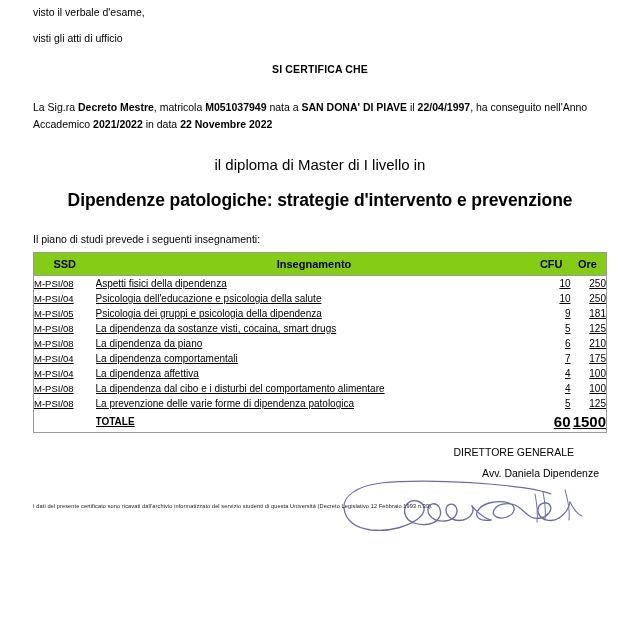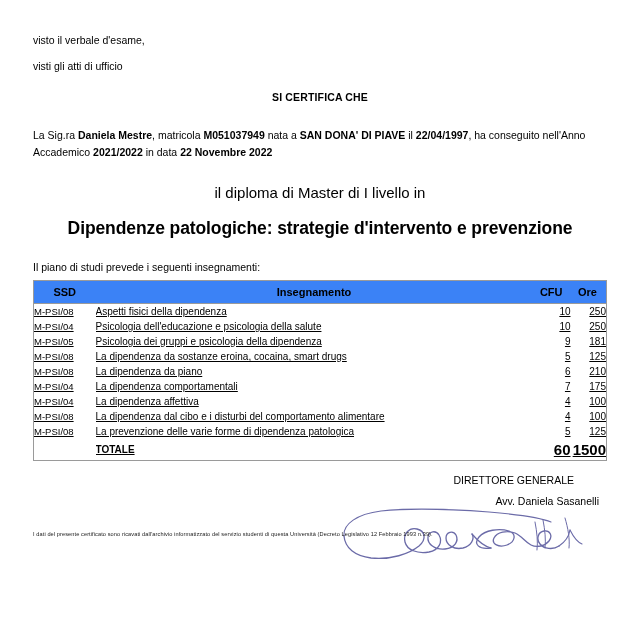--- a/index.html
+++ b/index.html
@@ -17,21 +17,20 @@
   }
   .page {
     position: relative;
     width: 640px;
     height: 640px;
     box-sizing: border-box;
     padding: 0 33px;
   }
   .preamble {
     padding-top: 6px;
-    margin-top: 28px;
   }
   .preamble-line {
     font-size: 10.5px;
     line-height: 1.25;
     margin: 0 0 13px 0;
   }
   .certifies {
     text-align: center;
     font-size: 10.5px;
     font-weight: bold;
@@ -64,21 +63,21 @@
     margin: 22px 0 7px 0;
   }
   table.plan {
     width: 100%;
     border-collapse: collapse;
     border: 1px solid #9a9a9a;
     font-size: 9.5px;
     table-layout: fixed;
   }
   table.plan thead th {
-    background: #3b82f6;
+    background: #84cc16;
     border-bottom: 1px solid #9a9a9a;
     font-weight: bold;
     font-size: 11px;
     padding: 5px 0 5px 0;
     height: 17px;
     box-sizing: border-box;
   }
   th.col-ssd {
     width: 62px;
     text-align: center;
@@ -167,21 +166,21 @@
 <div class="page">
 
   <div class="preamble">
     <p class="preamble-line">visto il verbale d'esame,</p>
     <p class="preamble-line">visti gli atti di ufficio</p>
   </div>
 
   <div class="certifies">SI CERTIFICA CHE</div>
 
   <div class="student-block">
-    <span>La Sig.ra </span><b>Daniela Mestre</b><span>, matricola </span><b>M051037949</b><span> nata a </span><b>SAN DONA' DI PIAVE</b><span> il </span><b>22/04/1997</b><span>, ha conseguito nell'Anno Accademico </span><b>2021/2022</b><span> in data </span><b>22 Novembre 2022</b>
+    <span>La Sig.ra </span><b>Decreto Mestre</b><span>, matricola </span><b>M051037949</b><span> nata a </span><b>SAN DONA' DI PIAVE</b><span> il </span><b>22/04/1997</b><span>, ha conseguito nell'Anno Accademico </span><b>2021/2022</b><span> in data </span><b>22 Novembre 2022</b>
   </div>
 
   <div class="diploma-line">il diploma di Master di I livello in</div>
 
   <div class="course-title">Dipendenze patologiche: strategie d'intervento e prevenzione</div>
 
   <div class="plan-intro">Il piano di studi prevede i seguenti insegnamenti:</div>
 
   <table class="plan">
     <thead>
@@ -206,21 +205,21 @@
         <td class="c-ore">250</td>
       </tr>
       <tr>
         <td class="c-ssd">M-PSI/05</td>
         <td class="c-ins">Psicologia dei gruppi e psicologia della dipendenza</td>
         <td class="c-cfu">9</td>
         <td class="c-ore">181</td>
       </tr>
       <tr>
         <td class="c-ssd">M-PSI/08</td>
-        <td class="c-ins">La dipendenza da sostanze eroina, cocaina, smart drugs</td>
+        <td class="c-ins">La dipendenza da sostanze visti, cocaina, smart drugs</td>
         <td class="c-cfu">5</td>
         <td class="c-ore">125</td>
       </tr>
       <tr>
         <td class="c-ssd">M-PSI/08</td>
         <td class="c-ins">La dipendenza da piano</td>
         <td class="c-cfu">6</td>
         <td class="c-ore">210</td>
       </tr>
       <tr>
@@ -251,21 +250,21 @@
         <td class="c-ssd"></td>
         <td class="c-ins">TOTALE</td>
         <td class="c-cfu">60</td>
         <td class="c-ore">1500</td>
       </tr>
     </tbody>
   </table>
 
   <div class="signature-area">
     <div class="director-label">DIRETTORE GENERALE</div>
-    <div class="director-name">Avv. Daniela Sasanelli</div>
+    <div class="director-name">Avv. Daniela Dipendenze</div>
     <svg class="signature-svg" width="250" height="62" viewBox="0 0 250 62" fill="none">
       <g stroke="#6b6ba8" fill="none" stroke-linecap="round" stroke-linejoin="round">
         <path d="M5 30 C4 18 18 8 42 5 C70 2 110 3 150 6 C185 9 205 13 212 16" stroke-width="1.1"></path>
         <path d="M5 30 C6 42 16 50 32 52 C52 54 70 48 80 40 C88 33 86 25 78 23 C70 21 64 28 66 36 C68 44 78 48 90 46 C100 44 104 36 100 29 C97 24 90 25 89 31 C88 38 96 44 106 43 C116 42 120 35 117 29 C114 24 107 26 107 32 C107 39 115 44 124 42 C132 40 136 33 133 28" stroke-width="1.3"></path>
         <path d="M133 28 C138 34 144 40 152 42" stroke-width="1.2"></path>
         <path d="M152 42 C140 44 134 38 140 31 C146 24 160 22 170 25 C178 28 176 36 168 39 C160 42 152 38 155 32 C158 26 168 24 176 27 C183 30 186 36 192 39 C198 42 206 40 210 35 C214 30 211 24 205 25 C199 26 197 33 201 38 C205 43 214 44 220 40" stroke-width="1.3"></path>
         <path d="M196 16 C198 26 199 36 198 44" stroke-width="1"></path>
         <path d="M204 14 C206 24 207 34 206 42" stroke-width="1"></path>
         <path d="M220 40 C226 36 230 30 231 24" stroke-width="1.2"></path>
         <path d="M226 12 C229 22 231 33 230 42" stroke-width="1"></path>

